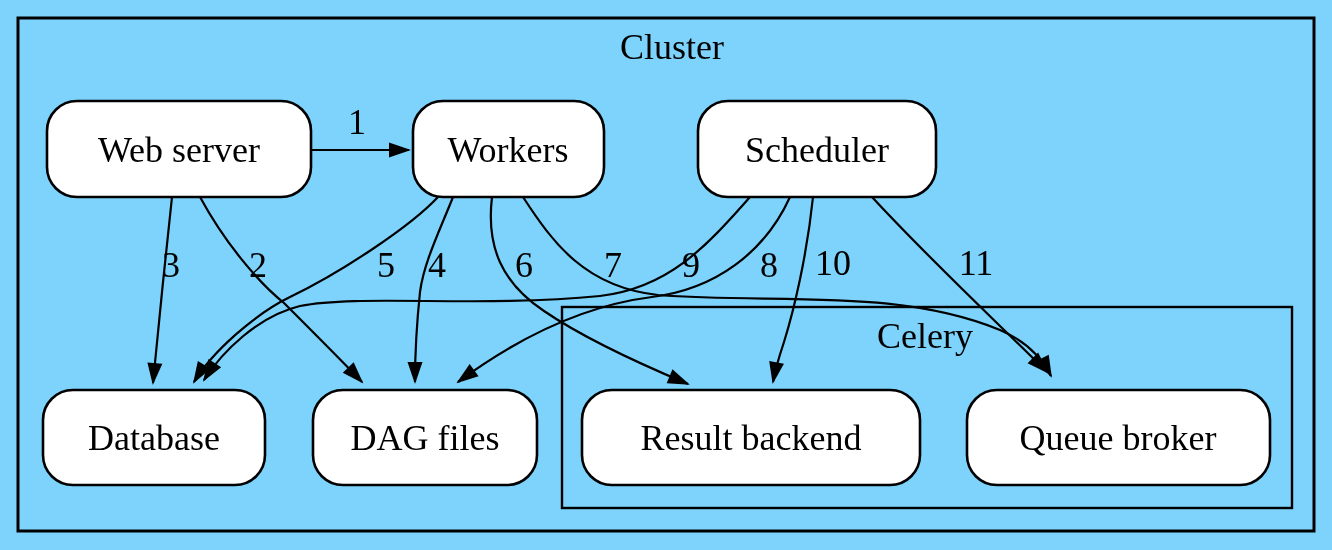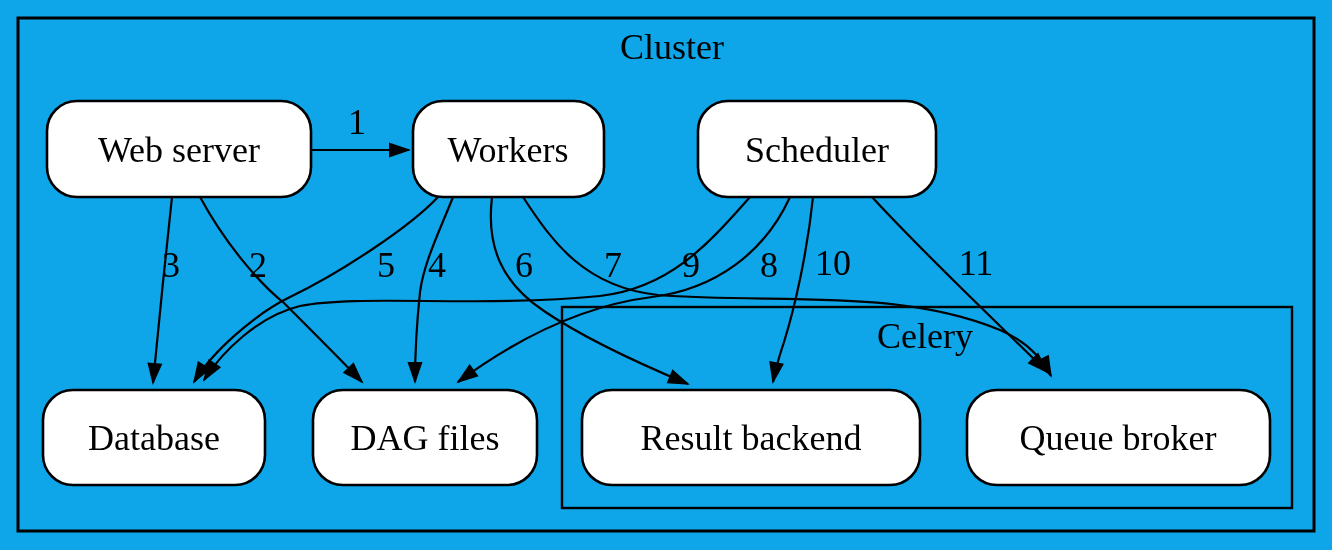--- a/index.html
+++ b/index.html
@@ -1,16 +1,16 @@
 <!DOCTYPE html>
 <html><head>
 <meta charset="utf-8">
 <style>
   html, body { margin: 0; padding: 0; background: #ffffff; }
-  .stage { width: 1332px; height: 550px; position: relative; background: #0ea5e9; }
+  .stage { width: 1332px; height: 550px; position: relative; background: #7dd3fc; }
   svg { display: block; font-family: "Liberation Serif", "DejaVu Serif", serif; }
   .node-box { fill: #ffffff; stroke: #000000; stroke-width: 2.6; }
   .cluster-box { fill: none; stroke: #000000; stroke-width: 3; }
   .subcluster-box { fill: none; stroke: #000000; stroke-width: 2.4; }
   .edge { fill: none; stroke: #000000; stroke-width: 2.2; }
   .node-label { font-size: 36px; fill: #000000; text-anchor: middle; }
   .cluster-label { font-size: 36px; fill: #000000; text-anchor: middle; }
   .edge-label { font-size: 36px; fill: #000000; text-anchor: middle; }
 </style>
 </head>

